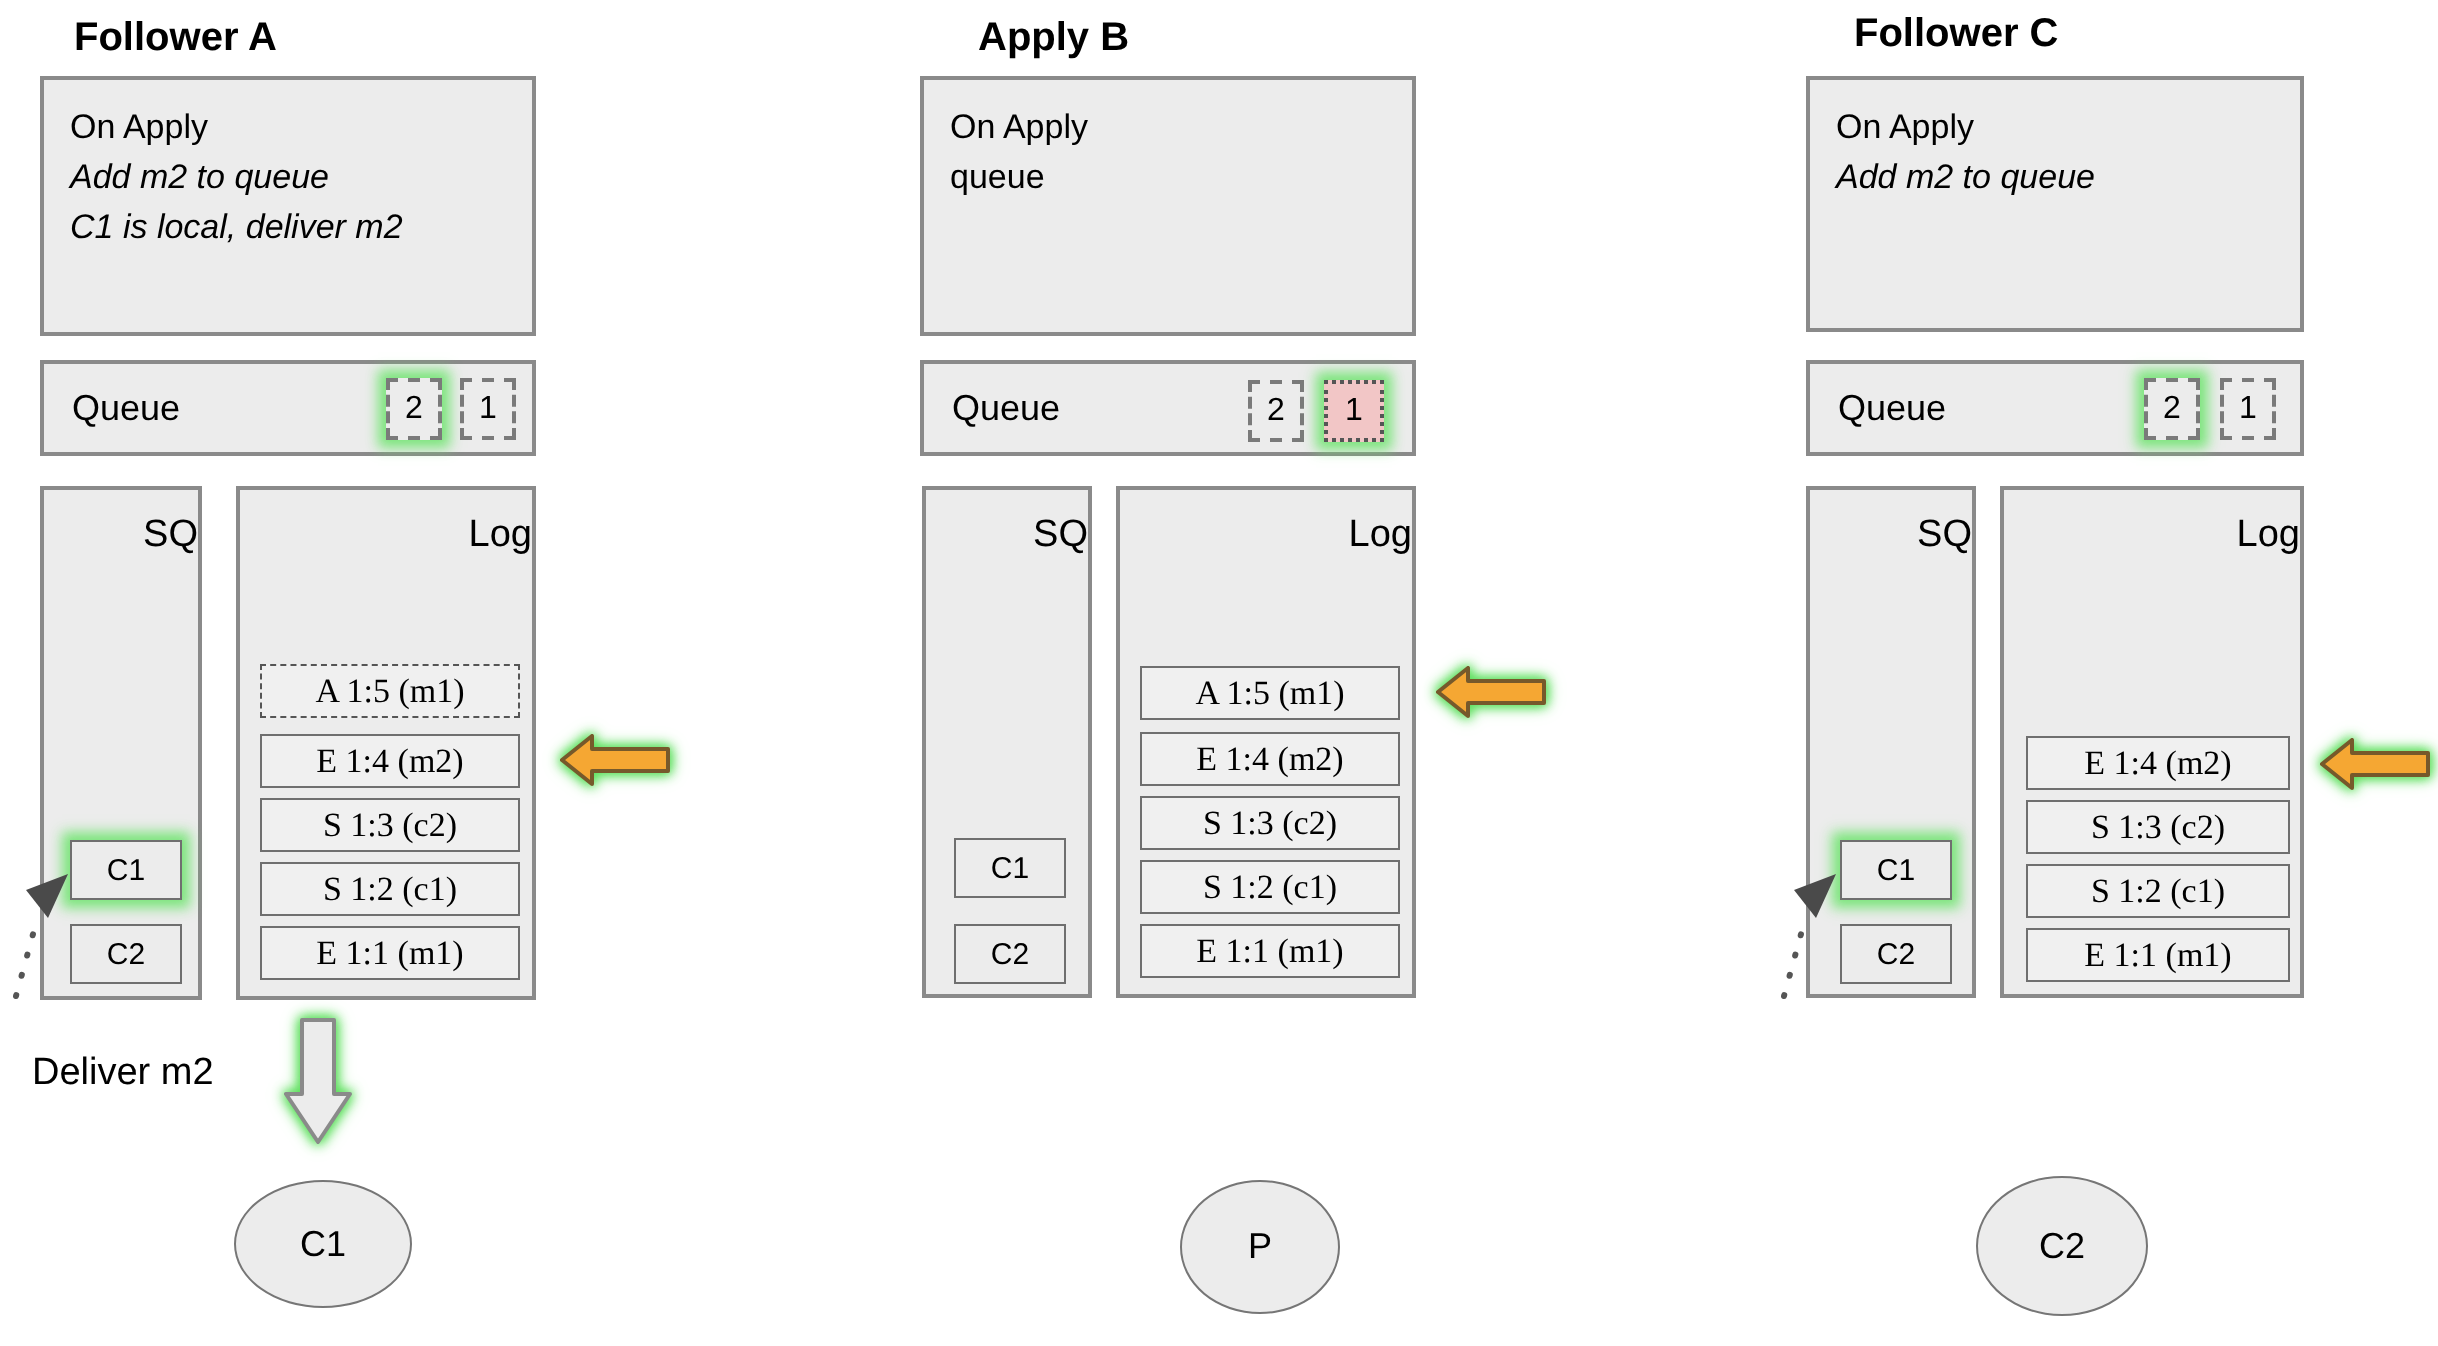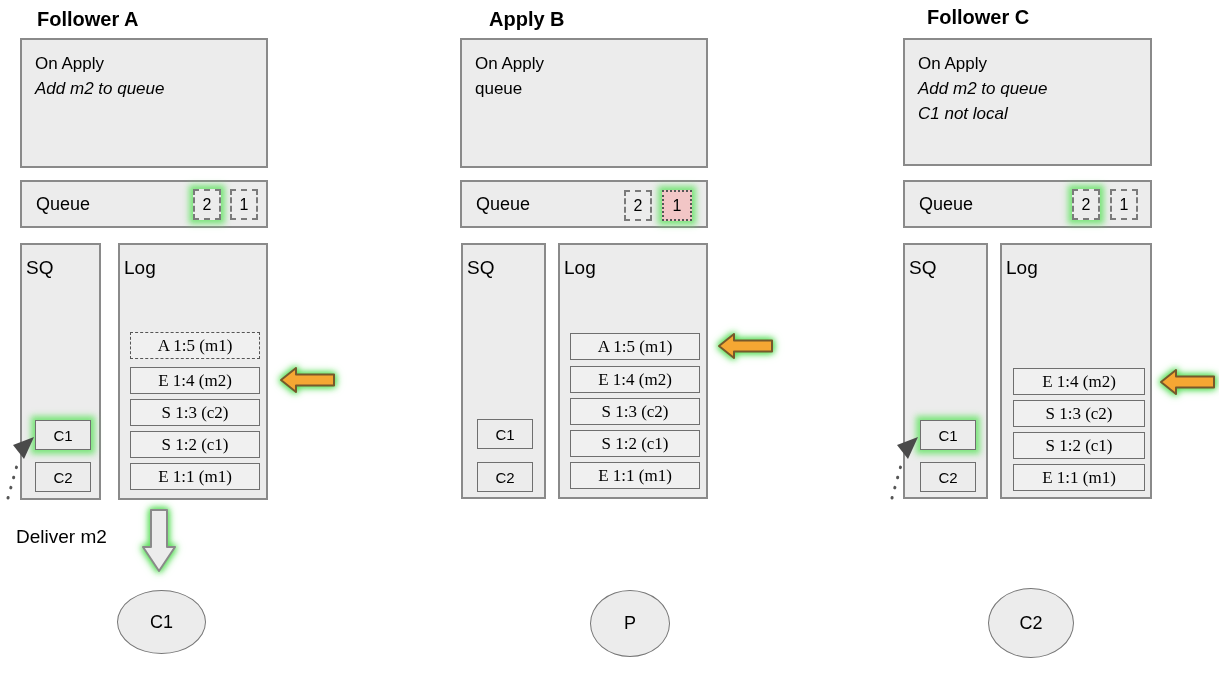--- a/index.html
+++ b/index.html
@@ -11,21 +11,21 @@
   .text-line{font-size:17px;line-height:25px;white-space:nowrap;}
   .italic{font-style:italic;}
   .queue-label{font-size:18px;line-height:44px;padding-left:14px;}
   .qitem{position:absolute;width:28px;height:31px;background:#ececec;
          font-size:16px;display:flex;align-items:center;justify-content:center;
          box-sizing:border-box;}
   .qitem.dashed{border:2px dashed #7a7a7a;}
   .qitem.dotted{border:2px dotted #555;}
   .pinkfill{background:#f2c6c6;}
   .glow{box-shadow:0 0 6px 4px rgba(104,228,104,0.85);}
-  .panel-label{position:absolute;top:12px;left:4px;right:0;text-align:left;
+  .panel-label{position:absolute;top:12px;left:16px;right:0;text-align:right;
                font-size:19px;}
   .sqitem{position:absolute;width:56px;height:30px;background:#ececec;
           border:1.5px solid #6f6f6f;font-size:15px;display:flex;
           align-items:center;justify-content:center;box-sizing:border-box;}
   .entry{position:absolute;height:27px;background:#f0f0f0;
          border:1.5px solid #6f6f6f;font-size:17px;display:flex;
          align-items:center;justify-content:center;box-sizing:border-box;
          white-space:nowrap;font-family:Liberation Serif, serif;}
   .entry.dashed{border:1.5px dashed #555;}
   .node{border:1.5px solid #767676;background:#ececec;border-radius:50%;
@@ -36,20 +36,21 @@
 </head>
 <body>
 
 <div class="abs" style="left:0;top:0;width:1219px;height:673px;padding-left:38px;">
 
   <div class="abs col-title" style="left:37px;top:8px;">Follower A</div>
 
   <div class="abs panel" style="left:20px;top:38px;width:248px;height:130px;padding:11px 0 0 13px;">
     <div class="text-line">On Apply</div>
     <div class="text-line italic">Add m2 to queue</div>
+    <div class="text-line italic">C1 is local, deliver m2</div>
   </div>
 
   <div class="abs panel" style="left:20px;top:180px;width:248px;height:48px;">
     <div class="queue-label">Queue</div>
     <div class="qitem dashed glow" style="left:171px;top:7px;">2</div>
     <div class="qitem dashed" style="left:208px;top:7px;">1</div>
   </div>
 
   <div class="abs panel" style="left:20px;top:243px;width:81px;height:257px;">
     <div class="panel-label">SQ</div>
@@ -115,21 +116,20 @@
     <polygon points="1,13 16,1 16,7.5 54,7.5 54,18.5 16,18.5 16,25" fill="#f5a733" stroke="#76592b" stroke-width="2" stroke-linejoin="round"></polygon>
   </svg>
 
   <div class="abs node" style="left:590px;top:590px;width:80px;height:67px;">P</div>
 
   <div class="abs col-title" style="left:927px;top:6px;">Follower C</div>
 
   <div class="abs panel" style="left:903px;top:38px;width:249px;height:128px;padding:11px 0 0 13px;">
     <div class="text-line">On Apply</div>
     <div class="text-line italic">Add m2 to queue</div>
-    <div class="text-line italic">C1 not local</div>
   </div>
 
   <div class="abs panel" style="left:903px;top:180px;width:249px;height:48px;">
     <div class="queue-label">Queue</div>
     <div class="qitem dashed glow" style="left:167px;top:7px;">2</div>
     <div class="qitem dashed" style="left:205px;top:7px;">1</div>
   </div>
 
   <div class="abs panel" style="left:903px;top:243px;width:85px;height:256px;">
     <div class="panel-label">SQ</div>

